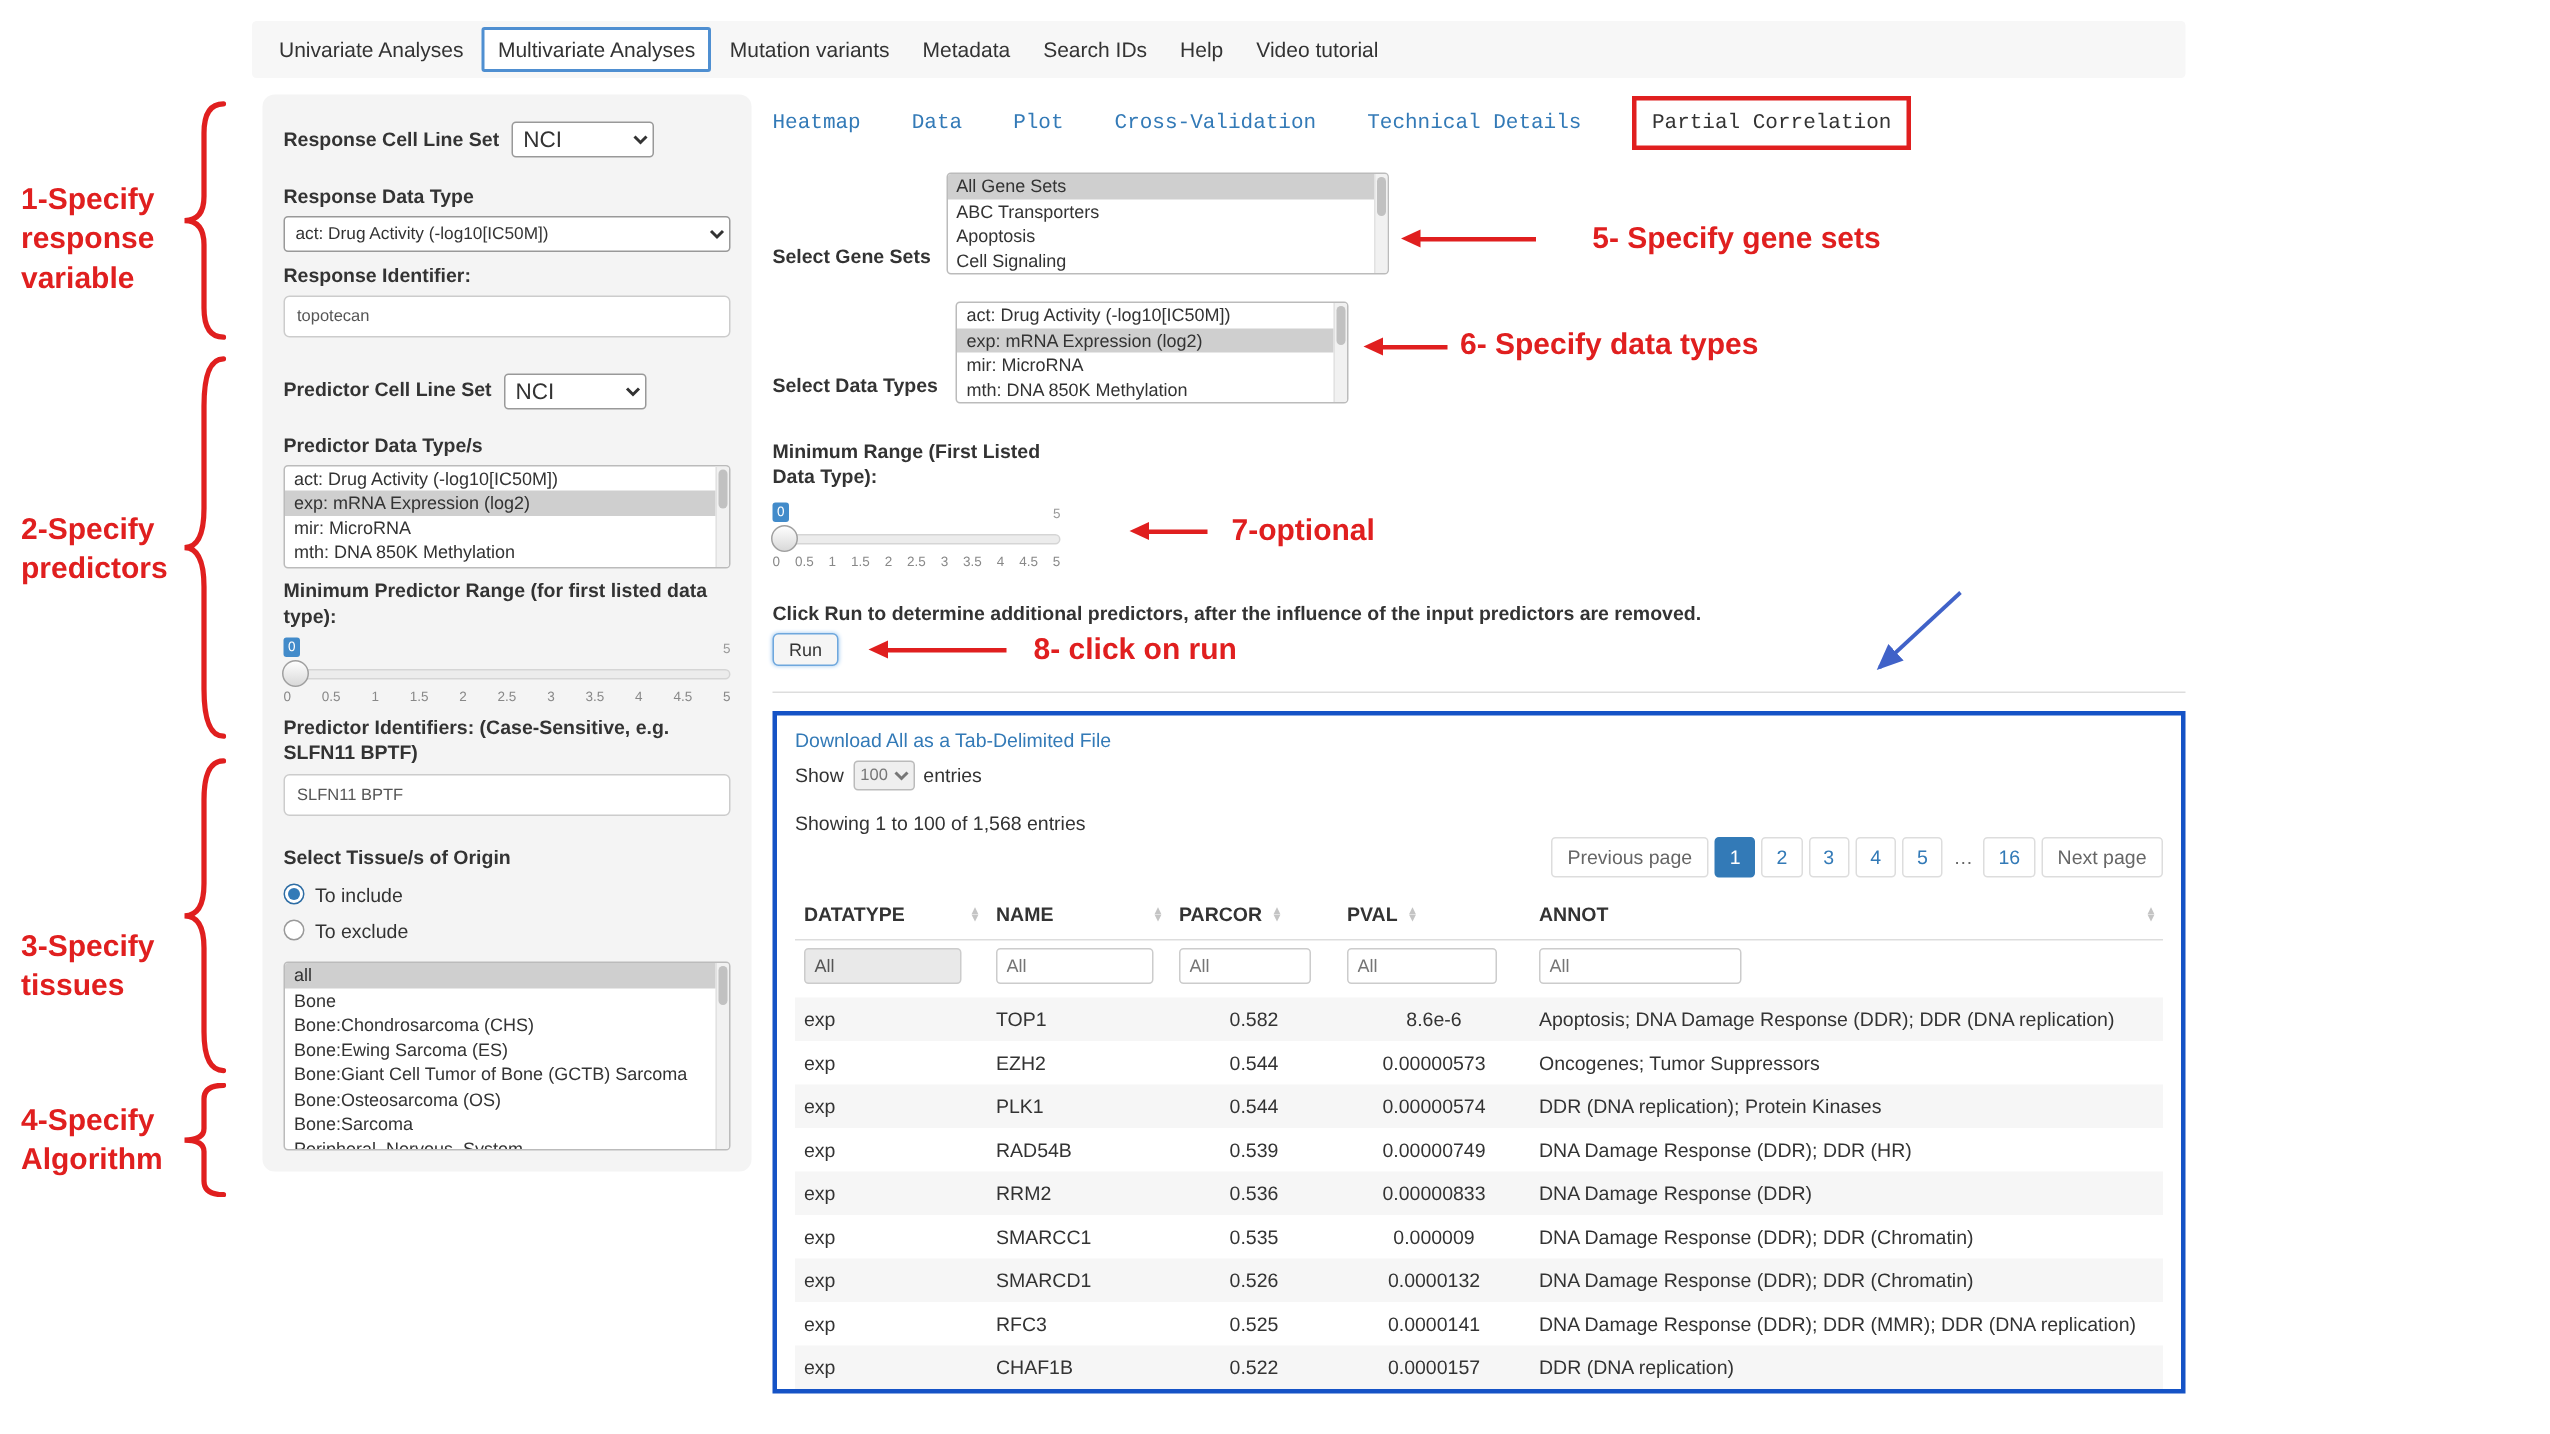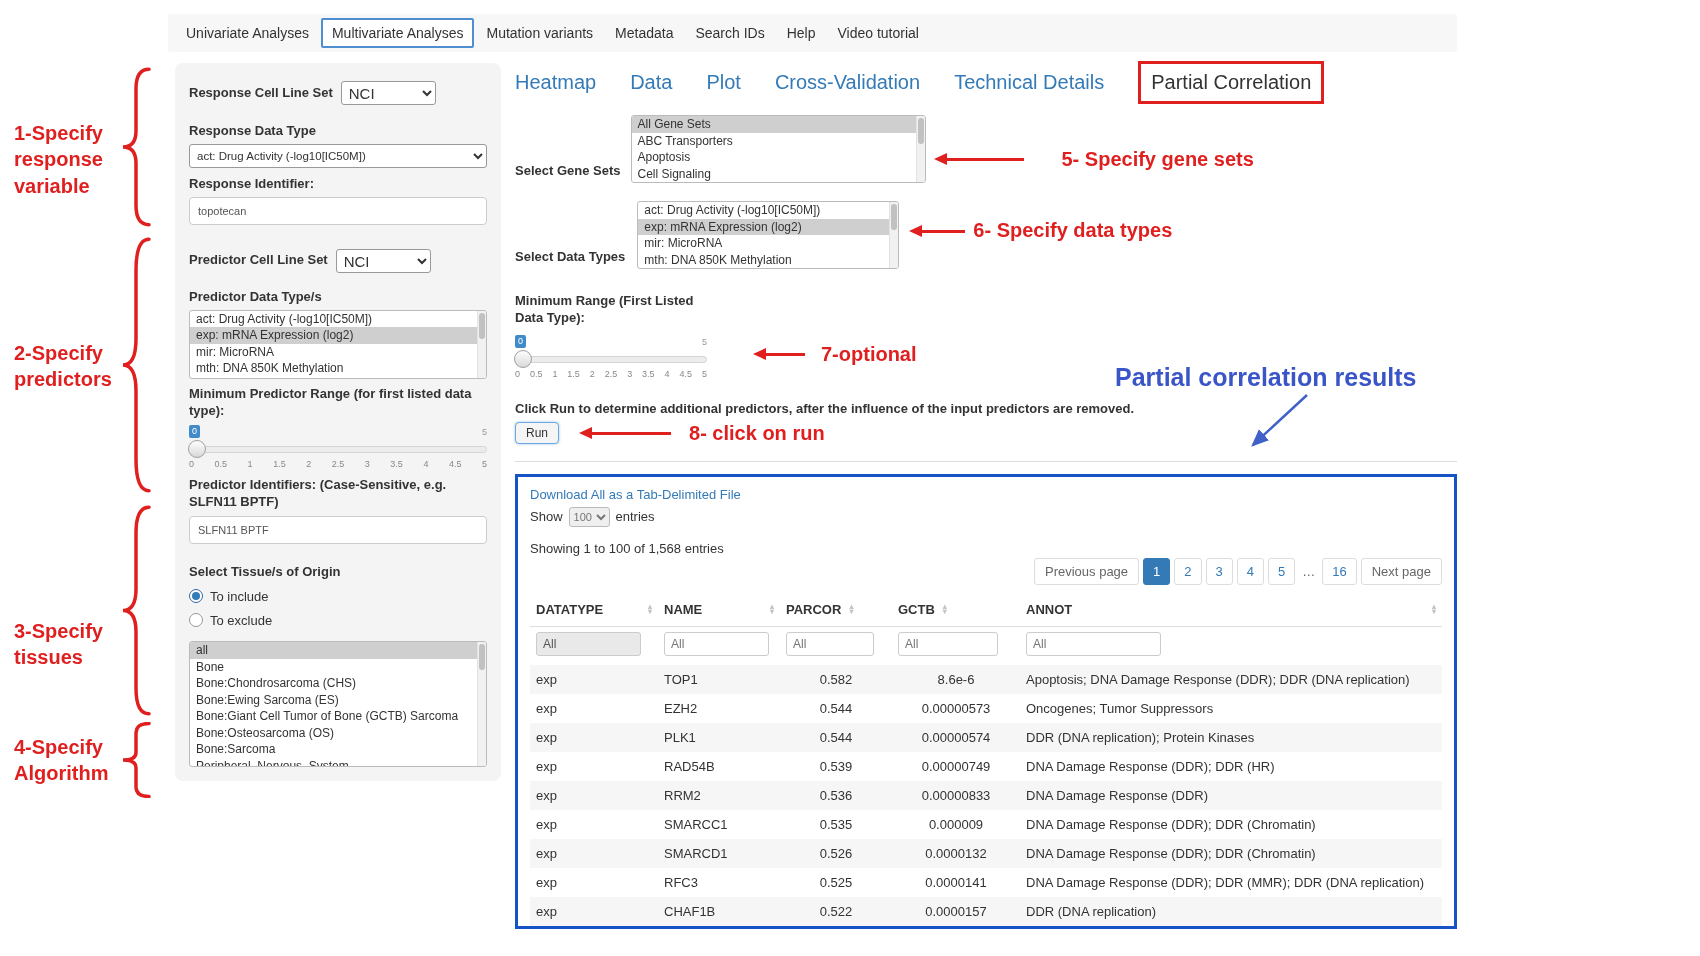--- a/index.html
+++ b/index.html
@@ -44,21 +44,21 @@
 
   
   .radio-row { display:flex; align-items:center; gap:7px; font-size:13px; margin-top:6px; height:18px; }
   .radio { width:14px; height:14px; border-radius:50%; border:1px solid #999; background:#fff; position:relative; flex:none; }
   .radio.checked { border-color:#2e6da4; }
   .radio.checked::after { content:''; position:absolute; left:2px; top:2px; width:8px; height:8px; border-radius:50%; background:#337ab7; }
 
   
   .main { position:absolute; left:515px; top:63px; width:942px; }
   .tabs { display:flex; align-items:center; gap:34px; height:38px; }
-  .tab { color:#337ab7; font-size:20px; white-space:nowrap; cursor:pointer; }
+  .tab { color:#337ab7; font-size:14px; white-space:nowrap; cursor:pointer;font-family:Liberation Mono, monospace; }
   .tab.active { color:#333; border:3px solid #e01f1f; padding:7px 10px; background:#fff; }
 
   .select-row { display:flex; align-items:flex-end; }
   .select-row .lbl { font-weight:bold; font-size:13px; padding-bottom:5px; white-space:nowrap; }
   .gene-listbox { width:295px; margin-left:10px; height:68px; }
   .dt-listbox { width:262px; margin-left:12px; height:68px; }
 
   .main-slider { width:192px; }
   .bold-note { font-weight:bold; font-size:13px; }
   .run-btn { font-size:12px; padding:3px 10px; background:#f5f5f5; border:1px solid #6ea7dd; border-radius:4px; box-shadow:0 0 3px #9cc6ee; color:#333; cursor:pointer; }
@@ -282,21 +282,20 @@
     <div class="bold-note" style="margin-top:20px;">Click Run to determine additional predictors, after the influence of the input predictors are removed.</div>
 
     <div style="display:flex; align-items:center; margin-top:6px;">
       <button class="run-btn">Run</button>
       <div class="red-arrow" style="width:80px; margin-left:32px;"></div>
       <div class="anno-inline" style="margin-left:18px;">8- click on run</div>
     </div>
 
     <div class="divider"></div>
 
-    <div class="results-title">Partial correlation results</div>
     <svg class="blue-arrow" viewBox="0 0 82 62">
       <defs>
           <marker id="ah" markerWidth="9" markerHeight="8" refX="6" refY="3" orient="auto">
             <path d="M0,0 L7,3 L0,6 Z" fill="#4062c8"></path>
           </marker>
         </defs>
       <line x1="70" y1="4" x2="16" y2="54" stroke="#4062c8" stroke-width="2.5" marker-end="url(#ah)"></line>
     </svg>
 
     <div class="results-box">
@@ -352,21 +351,21 @@
                 <div class="th-flex">
                   <span>PARCOR</span>
                   <span class="sort">
                     <i>▴</i>
                     <i>▾</i>
                   </span>
                 </div>
               </th>
             <th class="th-right">
                 <div class="th-flex">
-                  <span>GCTB</span>
+                  <span>PVAL</span>
                   <span class="sort">
                     <i>▴</i>
                     <i>▾</i>
                   </span>
                 </div>
               </th>
             <th>
                 <div class="th-flex">
                   <span>ANNOT</span>
                   <span class="sort">

